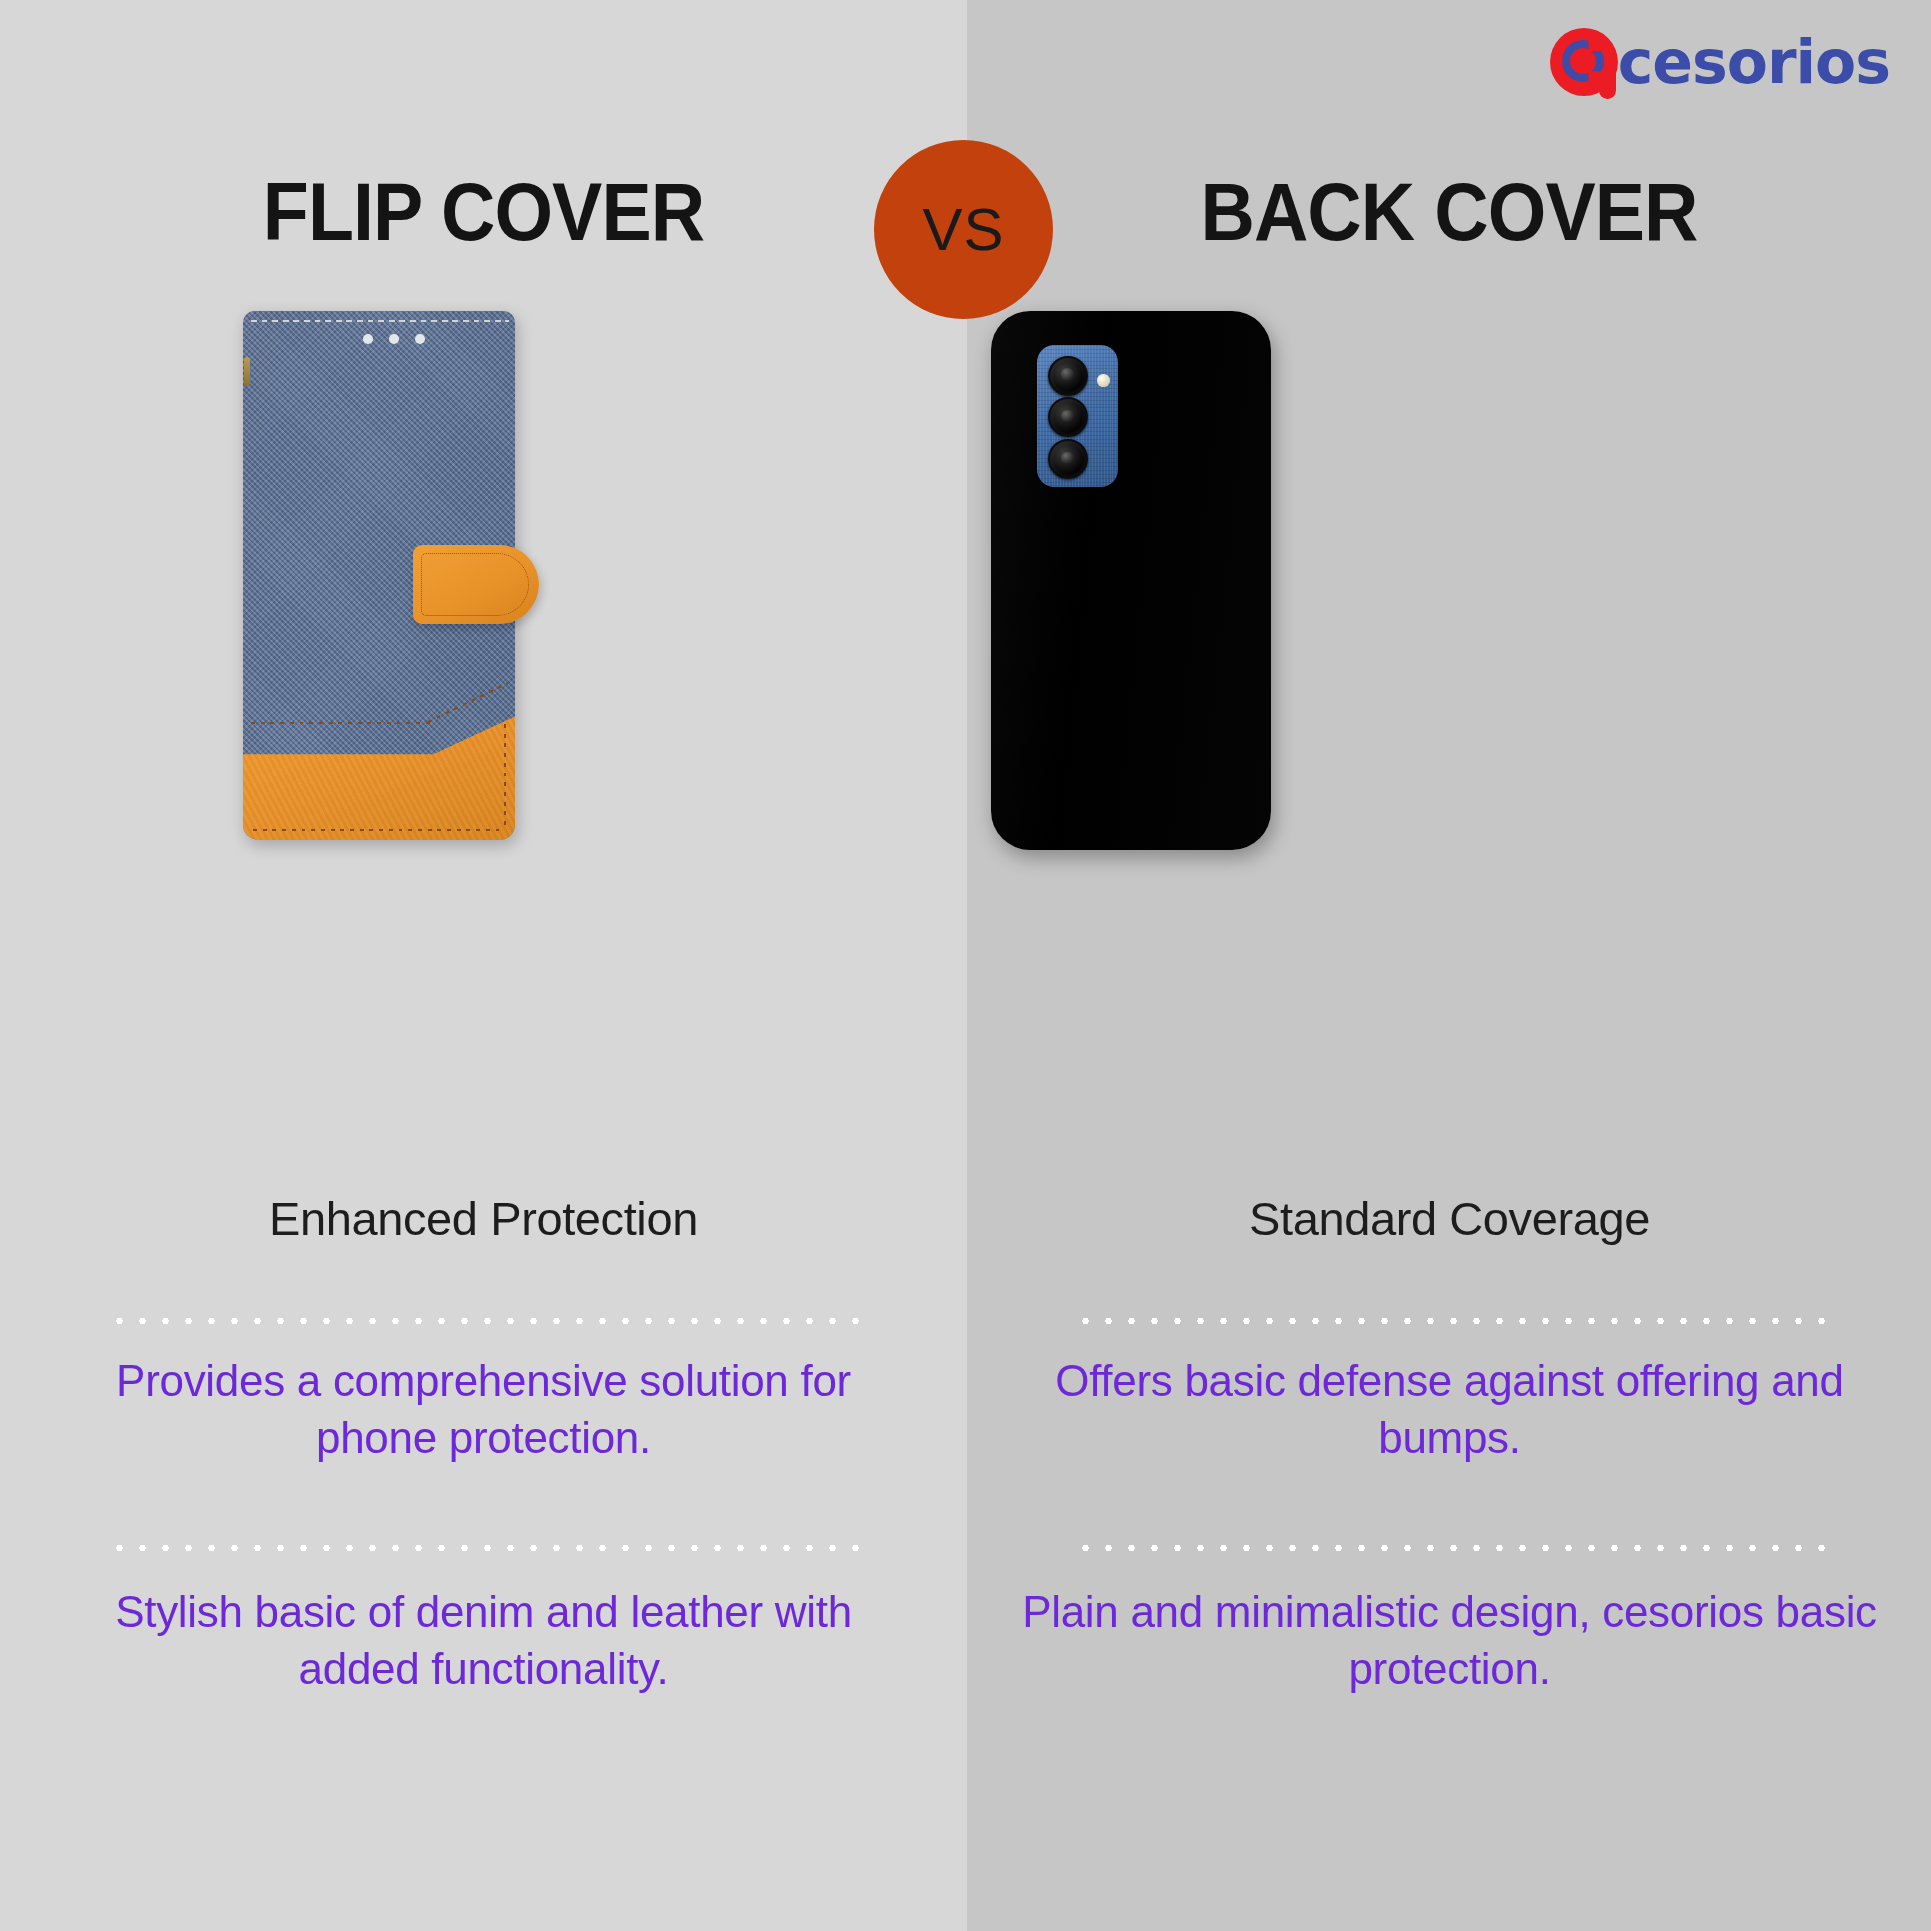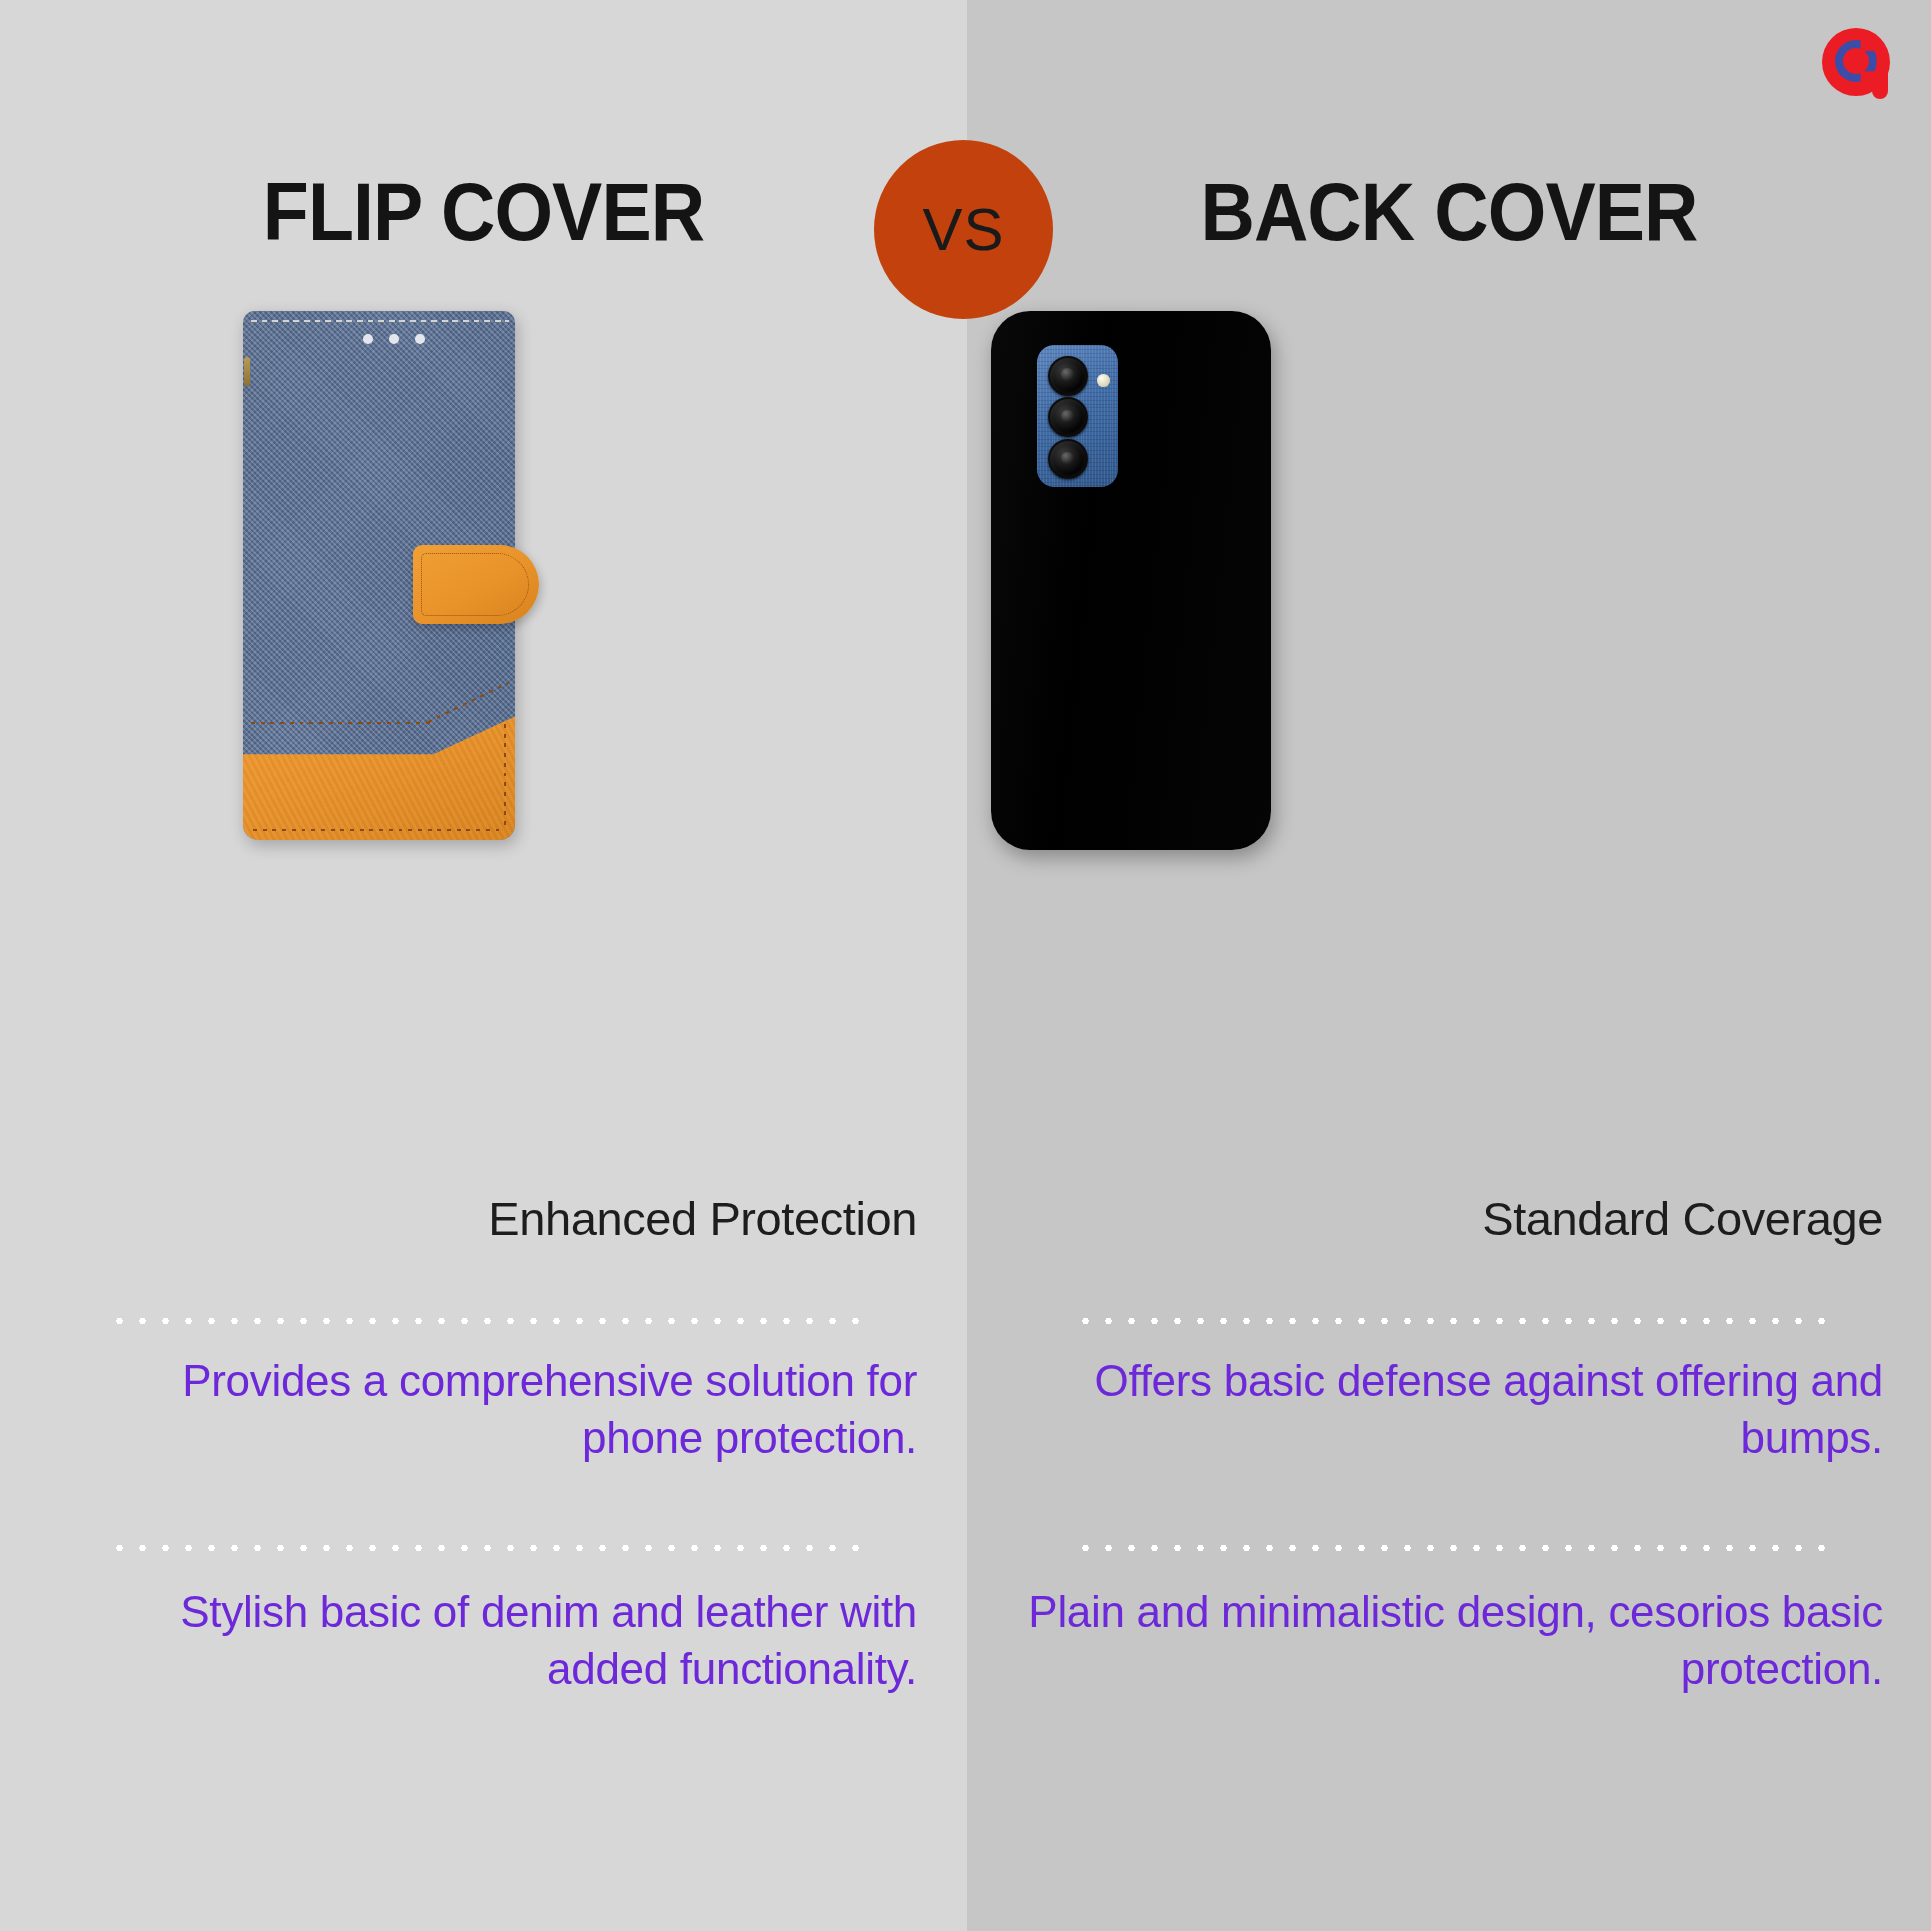--- a/index.html
+++ b/index.html
@@ -163,21 +163,21 @@
   .lens-1 { top:10.6px; }
   .lens-2 { top:52px; }
   .lens-3 { top:94px; }
   .flash {
     position:absolute; left:60px; top:29px;
     width:12.6px; height:12.6px; border-radius:50%;
     background:radial-gradient(circle at 35% 32%, #fffdf0, #d9d2b4 70%, #a79f84);
   }
 
   
-  .col { position:absolute; text-align:right; }
+  .col { position:absolute; text-align:center; }
   .col-left  { left:50px;   width:867px; }
   .col-right { left:1016px; width:867px; }
 
   .subtitle {
     font-size:47px; font-weight:400; color:#1d1d1d;
     letter-spacing:-0.4px; line-height:1.25;
   }
   .dotted-rule {
     height:11.6px; margin:41px 58px 39px 58px;
     background-image:radial-gradient(circle, #ffffff 3.1px, transparent 3.3px);
@@ -200,20 +200,21 @@
 
 <div class="panel panel-left"></div>
 <div class="panel panel-right"></div>
 
 <div class="logo">
   <span class="logo-mark">
     <span class="ring"></span>
     <span class="tail"></span>
     <span class="c-inner"></span>
   </span>
+  <span class="logo-word">cesorios</span>
 </div>
 
 <div class="heading heading-left">FLIP COVER</div>
 <div class="heading heading-right">BACK COVER</div>
 
 <div class="vs-badge">
   <span>VS</span>
 </div>
 
 <div class="flip-cover">

